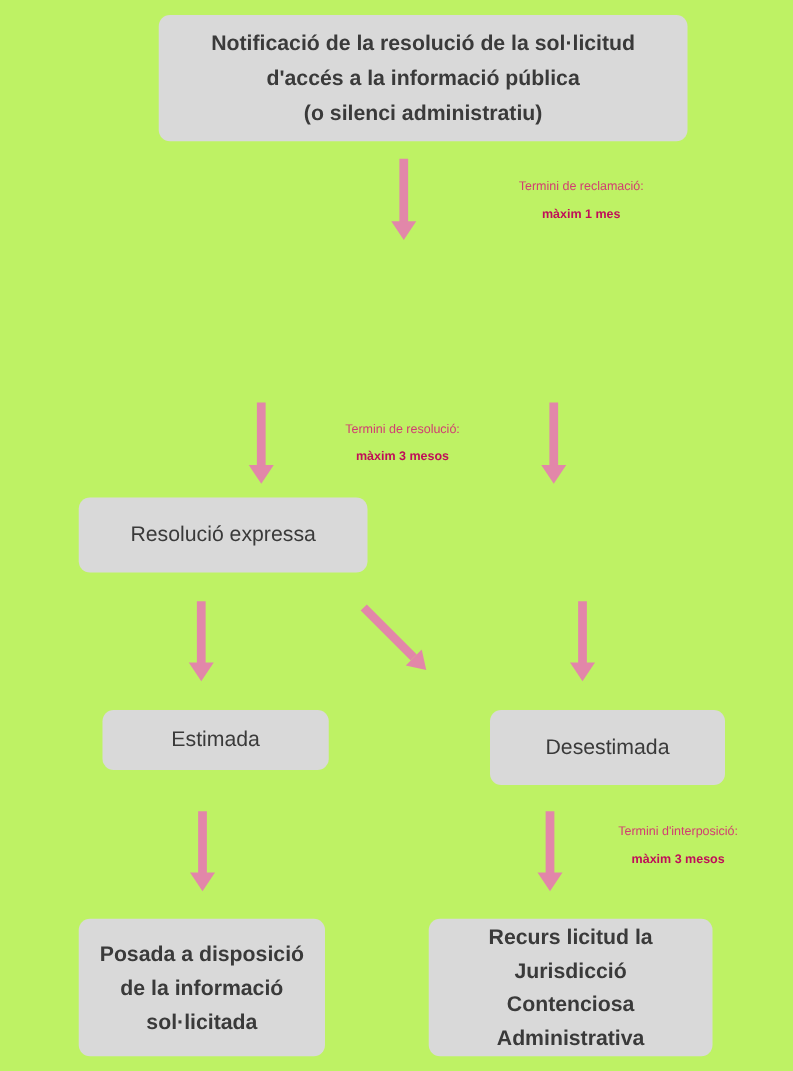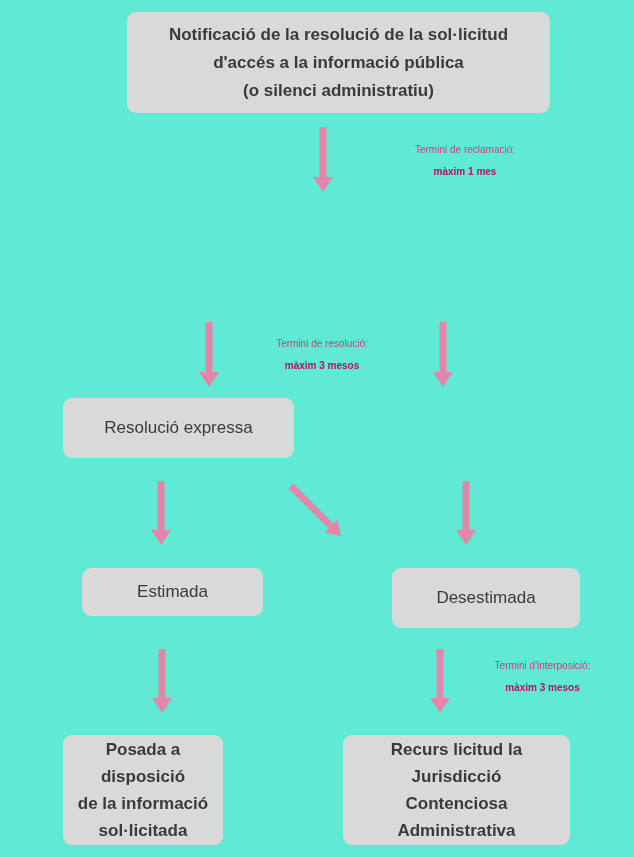--- a/index.html
+++ b/index.html
@@ -4,21 +4,21 @@
 <style>
   html, body {
     margin: 0;
     padding: 0;
     background: #ffffff;
   }
   .canvas {
     position: relative;
     width: 634px;
     height: 857px;
-    background: #5eead4;
+    background: #bef264;
     font-family: "Liberation Sans", sans-serif;
     overflow: hidden;
   }
   .node {
     position: absolute;
     background: #d9d9d9;
     border-radius: 9px;
     color: #3a3a3a;
     display: flex;
     align-items: center;
@@ -105,21 +105,21 @@
 (o silenci administratiu)</div>
 
 
   <div class="node" style="left:63px; top:398px; width:231px; height:60px;">Resolució expressa</div>
 
 
   <div class="node" style="left:82px; top:568px; width:181px; height:48px;">Estimada</div>
 
   <div class="node" style="left:392px; top:568px; width:188px; height:60px;">Desestimada</div>
 
-  <div class="node bold small-lh" style="left:63px; top:735px; width:160px; height:110px;">Posada a disposició
+  <div class="node bold small-lh" style="left:63px; top:735px; width:197px; height:110px;">Posada a disposició
 de la informació
 sol·licitada</div>
 
   <div class="node bold small-lh" style="left:343px; top:735px; width:227px; height:110px;">Recurs licitud la
 Jurisdicció
 Contenciosa
 Administrativa</div>
 
   <div class="flow-label" style="left:341px; top:139px; width:248px;">
     <span class="title">Termini de reclamació:</span>

